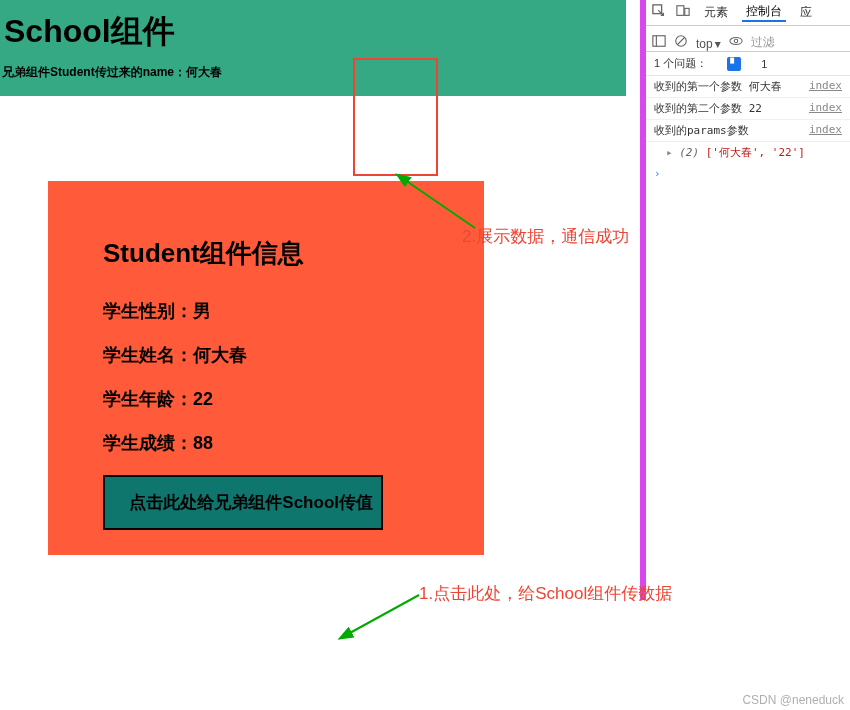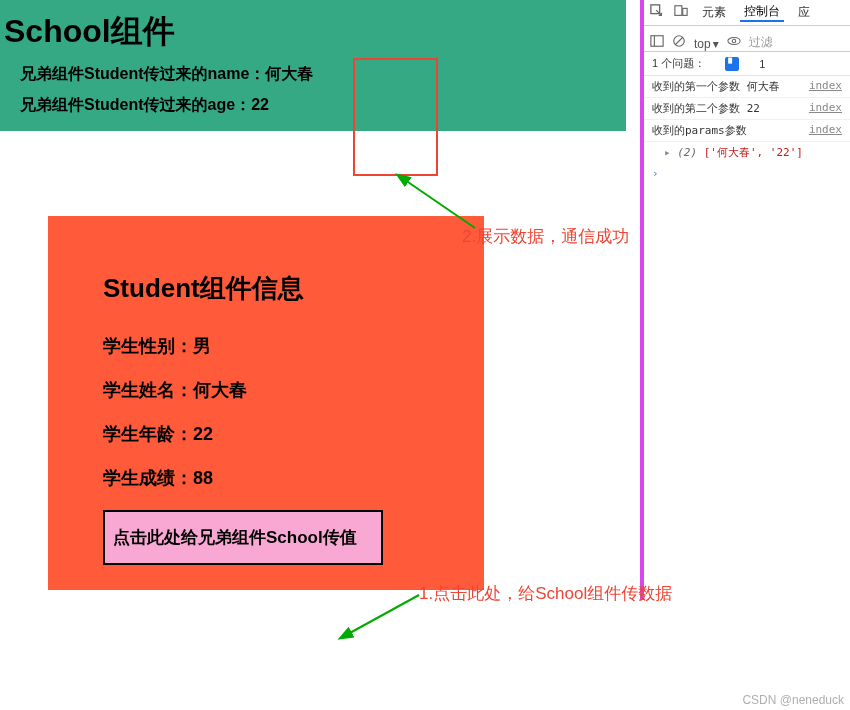--- a/index.html
+++ b/index.html
@@ -13,42 +13,42 @@
     }
     .main-area {
       width: 640px;
       float: left;
       position: relative;
     }
     .devtools {
       width: 210px;
       height: 600px;
       float: left;
-      border-left: 4px solid #d946ef;
+      border-left: 6px solid #d946ef;
       background: #fff;
       font-size: 12px;
       color: #333;
     }
     
     .school {
       background: #35a884;
       color: #000;
       padding: 10px 0 15px 0;
       width: 626px;
     }
     .school h1 {
       font-size: 32px;
       font-weight: bold;
       padding-left: 4px;
     }
     .school-line {
-      font-size: 16px;
+      font-size: 12px;
       font-weight: bold;
       margin-top: 10px;
-      padding-left: 20px;
+      padding-left: 2px;
     }
     .school-val {
       display: inline-block;
     }
     .red-box {
       position: absolute;
       border: 2px solid #e43;
       top: 58px;
       left: 353px;
       width: 85px;
@@ -69,24 +69,24 @@
       font-weight: bold;
       margin-bottom: 28px;
     }
     .student-line {
       font-size: 18px;
       font-weight: bold;
       margin-bottom: 20px;
     }
     .student-button {
       border: 2px solid #000;
-      background: #f9a8d4;
+      background: #0f766e;
       width: 280px;
       padding: 14px 8px;
-      text-align: left;
+      text-align: right;
       font-size: 17px;
       font-weight: bold;
       cursor: pointer;
       margin-top: 10px;
     }
     
     .annotation {
       position: absolute;
       color: #e43;
       font-size: 17px;
@@ -195,23 +195,20 @@
 </head>
 <body>
 
 <div class="main-area">
 
   <div class="school">
     <h1>School组件</h1>
     <div class="school-line">
       <span>兄弟组件Student传过来的name：</span><span class="school-val">何大春</span>
     </div>
-    <div class="school-line">
-      <span>兄弟组件Student传过来的age：</span><span class="school-val">22</span>
-    </div>
   </div>
 
   <div class="red-box"></div>
 
   <svg class="arrow-svg" style="top:170px; left:390px;" width="100" height="65">
     <defs>
       <marker id="ah2" markerWidth="10" markerHeight="10" refX="2" refY="3" orient="auto">
         <path d="M0,0 L0,6 L8,3 z" fill="#0a0"></path>
       </marker>
     </defs>

